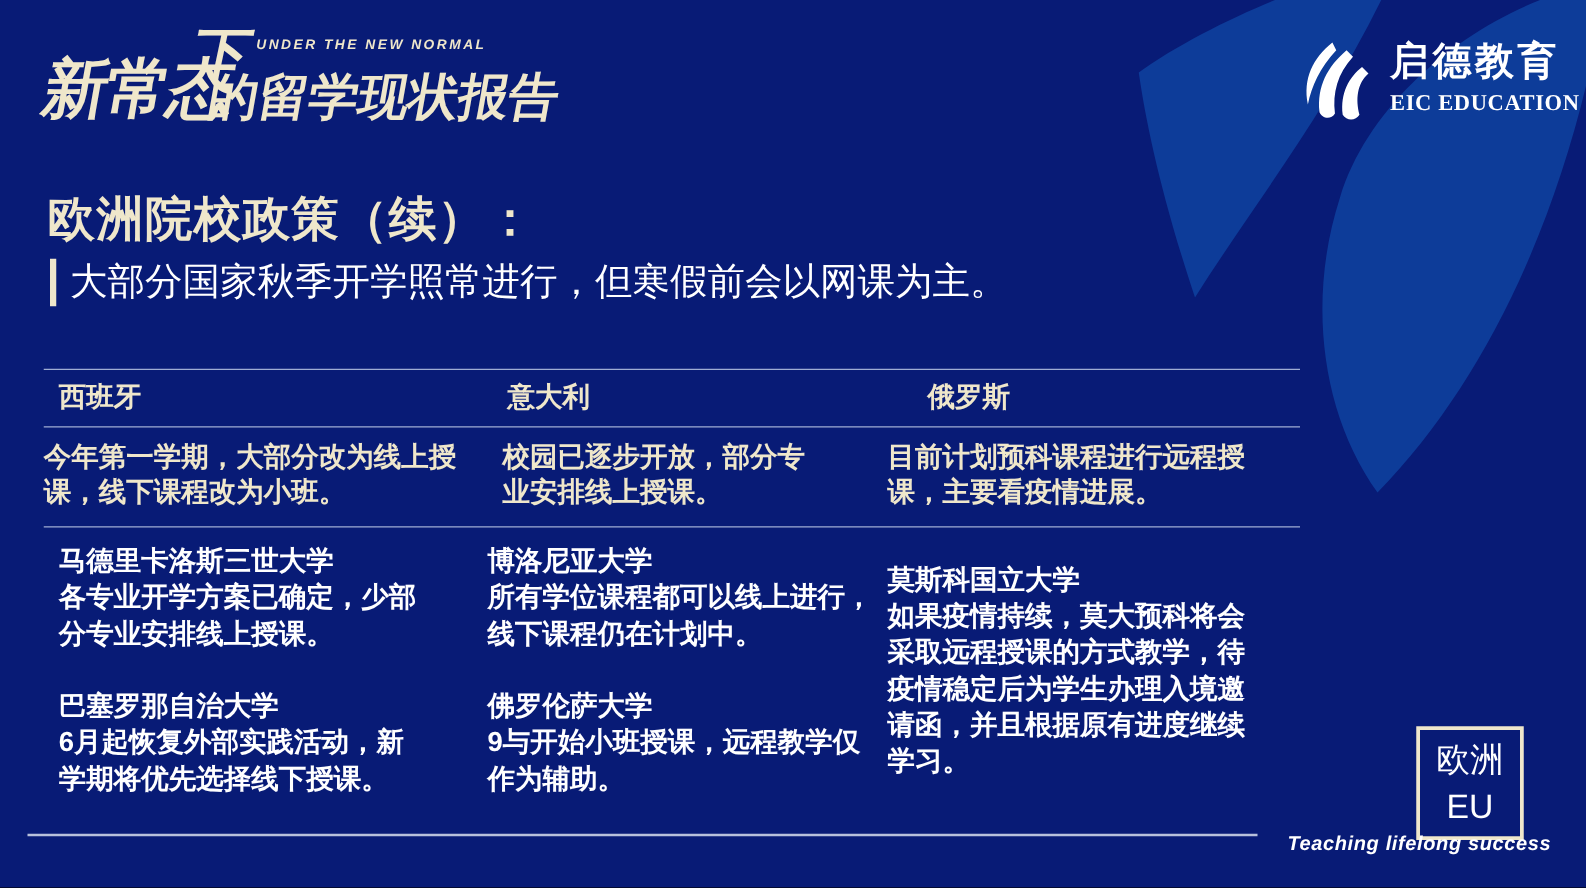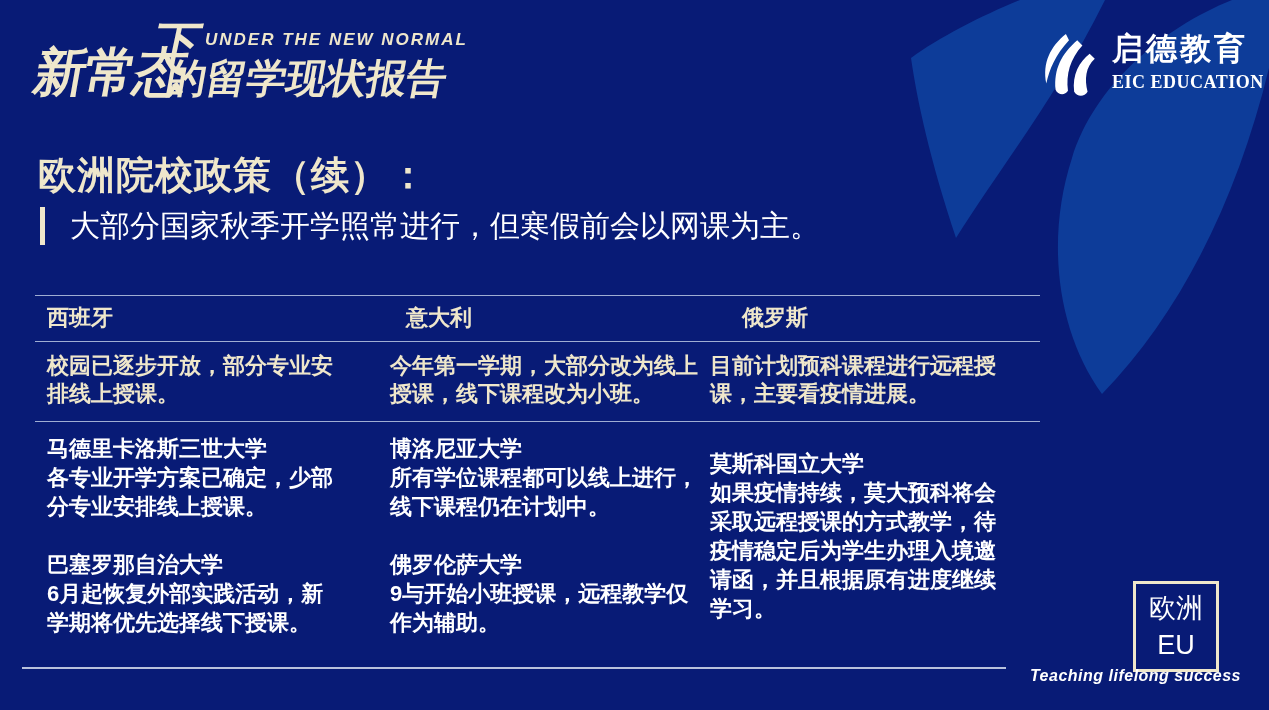--- a/index.html
+++ b/index.html
@@ -9,38 +9,38 @@
     font-family:"Liberation Sans", sans-serif;
   }
   .watermark { position:absolute; left:0; top:0; width:1269px; height:710px; }
 
   
   .brand { position:absolute; left:35px; top:20px; width:460px; height:92px; color:#efe7cb; }
   .brand-cn-main { position:absolute; left:0; top:26px; font-size:52px; font-weight:800;
     transform:skewX(-10deg); letter-spacing:-2px; line-height:1; white-space:nowrap; }
   .brand-cn-sup { position:absolute; left:120px; top:0px; font-size:46px; font-weight:800;
     transform:skewX(-12deg); line-height:1; }
-  .brand-en { position:absolute; left:170px; top:10px; font-size:17px; font-weight:800;
+  .brand-en { position:absolute; left:170px; top:10px; font-size:11px; font-weight:800;
     font-style:italic; letter-spacing:2px; white-space:nowrap; }
   .brand-cn-sub { position:absolute; left:132px; top:36px; font-size:40px; font-weight:800;
     transform:skewX(-10deg); line-height:1.1; white-space:nowrap; }
 
   
   .eic { position:absolute; left:1038px; top:30px; width:220px; height:70px; color:#ffffff; }
   .eic-icon { position:absolute; left:0; top:2px; width:62px; height:66px; }
   .eic-cn { position:absolute; left:74px; top:0; font-size:31px; font-weight:700;
     letter-spacing:3px; white-space:nowrap; line-height:1.2; }
   .eic-en { position:absolute; left:74px; top:42px; font-size:18px; font-weight:700;
     font-family:"Liberation Serif", serif; letter-spacing:0.5px; white-space:nowrap; }
 
   
   .page-title { position:absolute; left:38px; top:150px; font-size:38px; font-weight:600;
     color:#efe7cb; letter-spacing:1px; }
   .page-subtitle { position:absolute; left:40px; top:207px; font-size:30px; font-weight:500;
-    color:#ffffff; border-left:5px solid #efe7cb; padding-left:25px; line-height:38px; }
+    color:#ffffff; border-left:5px solid #efe7cb; padding-left:11px; line-height:38px; }
 
   
   .policy-table { position:absolute; left:35px; top:295px; width:1005px; }
   .t-grid { display:grid; grid-template-columns:355px 320px 330px; }
   .t-head { border-top:1px solid #9fadd3; border-bottom:1px solid #9fadd3; padding:7px 0 8px;gap:16px; }
   .t-row1 { border-bottom:1px solid #9fadd3; padding:10px 0 13px; }
   .t-row2 { padding-top:12px; }
   .th { font-size:22px; font-weight:700; color:#efe7cb; }
   .td1 { font-size:22px; font-weight:700; color:#efe7cb; line-height:1.27; }
   .td2 { font-size:22px; font-weight:700; color:#ffffff; line-height:1.32; white-space:pre-line; }
@@ -91,22 +91,22 @@
   <div class="page-title">欧洲院校政策（续）：</div>
   <div class="page-subtitle">大部分国家秋季开学照常进行，但寒假前会以网课为主。</div>
 
   <div class="policy-table">
     <div class="t-grid t-head">
       <div class="th c1">西班牙</div>
       <div class="th c2">意大利</div>
       <div class="th c3">俄罗斯</div>
     </div>
     <div class="t-grid t-row1">
+      <div class="td1 c2">今年第一学期，大部分改为线上授课，线下课程改为小班。</div>
       <div class="td1 c1">校园已逐步开放，部分专业安排线上授课。</div>
-      <div class="td1 c2">今年第一学期，大部分改为线上授课，线下课程改为小班。</div>
       <div class="td1 c3">目前计划预科课程进行远程授课，主要看疫情进展。</div>
     </div>
     <div class="t-grid t-row2">
       <div class="td2 c1">马德里卡洛斯三世大学
 各专业开学方案已确定，少部分专业安排线上授课。
 
 巴塞罗那自治大学
 6月起恢复外部实践活动，新学期将优先选择线下授课。</div>
       <div class="td2 c2">博洛尼亚大学
 所有学位课程都可以线上进行，线下课程仍在计划中。

